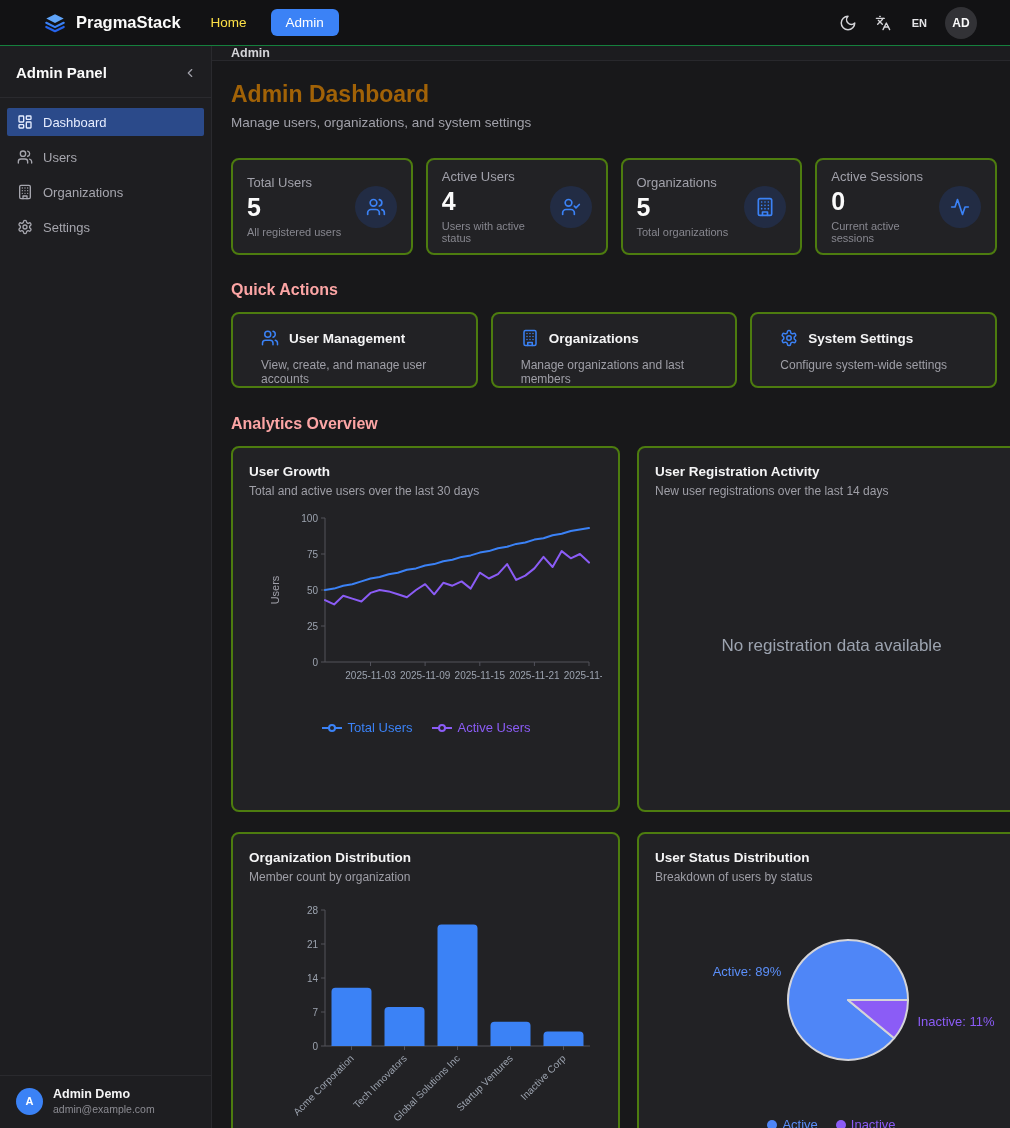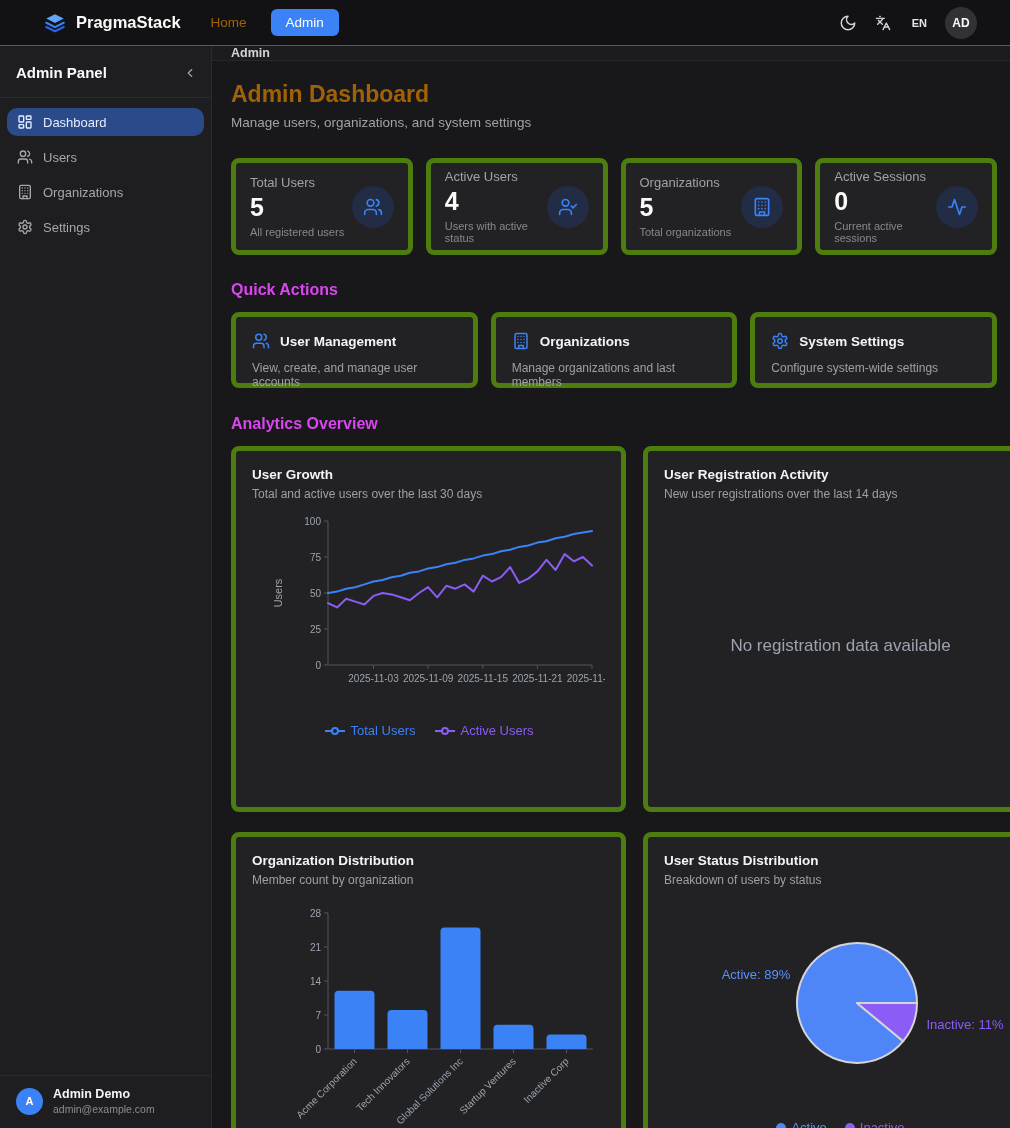--- a/index.html
+++ b/index.html
@@ -10,21 +10,21 @@
     position:relative;
   }
   
   .topbar {
     height:46px; background:#121214; border-bottom:1px solid #15803d;
     display:flex; align-items:center; padding:0 33px 0 44px;
   }
   .brand { display:flex; align-items:center; gap:10px; }
   .brand-name { font-size:16.5px; font-weight:bold; color:#fafafa; }
   .topnav { display:flex; align-items:center; margin-left:30px; }
-  .nav-link { font-size:13.5px; color:#a16207; cursor:pointer; }
+  .nav-link { font-size:13.5px; color:#fde047; cursor:pointer; }
   .nav-pill {
     margin-left:24px; background:#3b82f6; color:#fff; font-size:13.5px;
     padding:6px 15px; border-radius:6px; cursor:pointer;
   }
   .topbar-right { margin-left:auto; display:flex; align-items:center; gap:18px; }
   .icon-btn { display:inline-flex; align-items:center; gap:21px; color:#d4d4d8; cursor:pointer; }
   .lang-label { font-size:11px; font-weight:bold; color:#e4e4e7; }
   .avatar {
     width:32px; height:32px; border-radius:50%; background:#323236;
     display:flex; align-items:center; justify-content:center;
@@ -38,21 +38,21 @@
   }
   .sidebar-header {
     display:flex; align-items:center; justify-content:space-between;
     padding:18px 14px 16px 16px; border-bottom:1px solid #2a2a2e;
   }
   .sidebar-title { font-size:15px; font-weight:bold; color:#fafafa; }
   .collapse-btn { color:#a1a1aa; display:inline-flex; cursor:pointer; }
   .side-nav { padding:10px 7px; }
   .side-item {
     display:flex; align-items:center; gap:10px;
-    padding:6px 10px; border-radius:10px; margin-bottom:7px;
+    padding:6px 10px; border-radius:2px; margin-bottom:7px;
     font-size:13px; color:#a6a6ae; cursor:pointer;
   }
   .side-item.active { background:#2b4a8a; color:#e6edff; }
   .sidebar-user {
     margin-top:auto; border-top:1px solid #2a2a2e;
     display:flex; align-items:center; gap:10px; padding:11px 16px 13px 16px;
   }
   .user-avatar {
     width:27px; height:27px; border-radius:50%; background:#3b82f6;
     display:flex; align-items:center; justify-content:center;
@@ -63,35 +63,35 @@
   
   .main { flex:1; display:flex; flex-direction:column; overflow:hidden; }
   .breadcrumb-bar {
     height:34px; background:#1c1c1f; border-bottom:1px solid #28282c;
     display:flex; align-items:center; padding-left:19px;
   }
   .breadcrumb-link { font-size:12.5px; font-weight:bold; color:#d4d4d8; cursor:pointer; }
   .content { padding:20px 13px 16px 19px; }
   .page-title { font-size:23px; font-weight:bold; color:#a16207; }
   .page-subtitle { font-size:13.5px; color:#a1a1aa; margin-top:7px; }
-  .section-heading { font-size:16px; font-weight:bold; color:#d946ef; }
-  
-  .card { background:#222225; border:5px solid #4d7c0f; border-radius:8px; }
+  .section-heading { font-size:16px; font-weight:bold; color:#fca5a5; }
+  
+  .card { background:#222225; border:2px solid #4d7c0f; border-radius:8px; }
   .stats-grid { display:grid; grid-template-columns:repeat(4,1fr); gap:13px; margin-top:28px; }
   .stat-card { height:97px; padding:15px 14px; display:flex; align-items:center; justify-content:space-between; }
   .stat-label { font-size:13px; color:#a1a1aa; }
   .stat-value { font-size:25px; font-weight:bold; color:#fafafa; margin-top:3px; }
   .stat-desc { font-size:11px; color:#87878f; margin-top:4px; }
   .stat-icon-wrap {
     width:42px; height:42px; border-radius:50%; background:#222c44;
     display:flex; align-items:center; justify-content:center; color:#3b82f6; flex:none;
   }
   .qa-heading { margin-top:26px; }
   .qa-grid { display:grid; grid-template-columns:repeat(3,1fr); gap:13px; margin-top:13px; }
-  .qa-card { height:76px; padding:15px 16px; cursor:pointer; }
+  .qa-card { height:76px; padding:15px 28px; cursor:pointer; }
   .qa-title-row { display:flex; align-items:center; gap:10px; color:#3b82f6; }
   .qa-title { font-size:13.5px; font-weight:bold; color:#f4f4f5; }
   .qa-desc { font-size:12px; color:#9f9fa7; margin-top:11px; }
   .an-heading { margin-top:27px; }
   .charts-grid { display:grid; grid-template-columns:1fr 1fr; gap:20px 17px; margin-top:13px; }
   .chart-card { height:366px; padding:16px; display:flex; flex-direction:column; }
   .chart-title { font-size:13.5px; font-weight:bold; color:#f4f4f5; }
   .chart-subtitle { font-size:12px; color:#9f9fa7; margin-top:5px; }
   .chart-body { margin-top:12px; }
   .empty-state { flex:1; display:flex; align-items:center; justify-content:center; font-size:17px; color:#9ca3af; }

